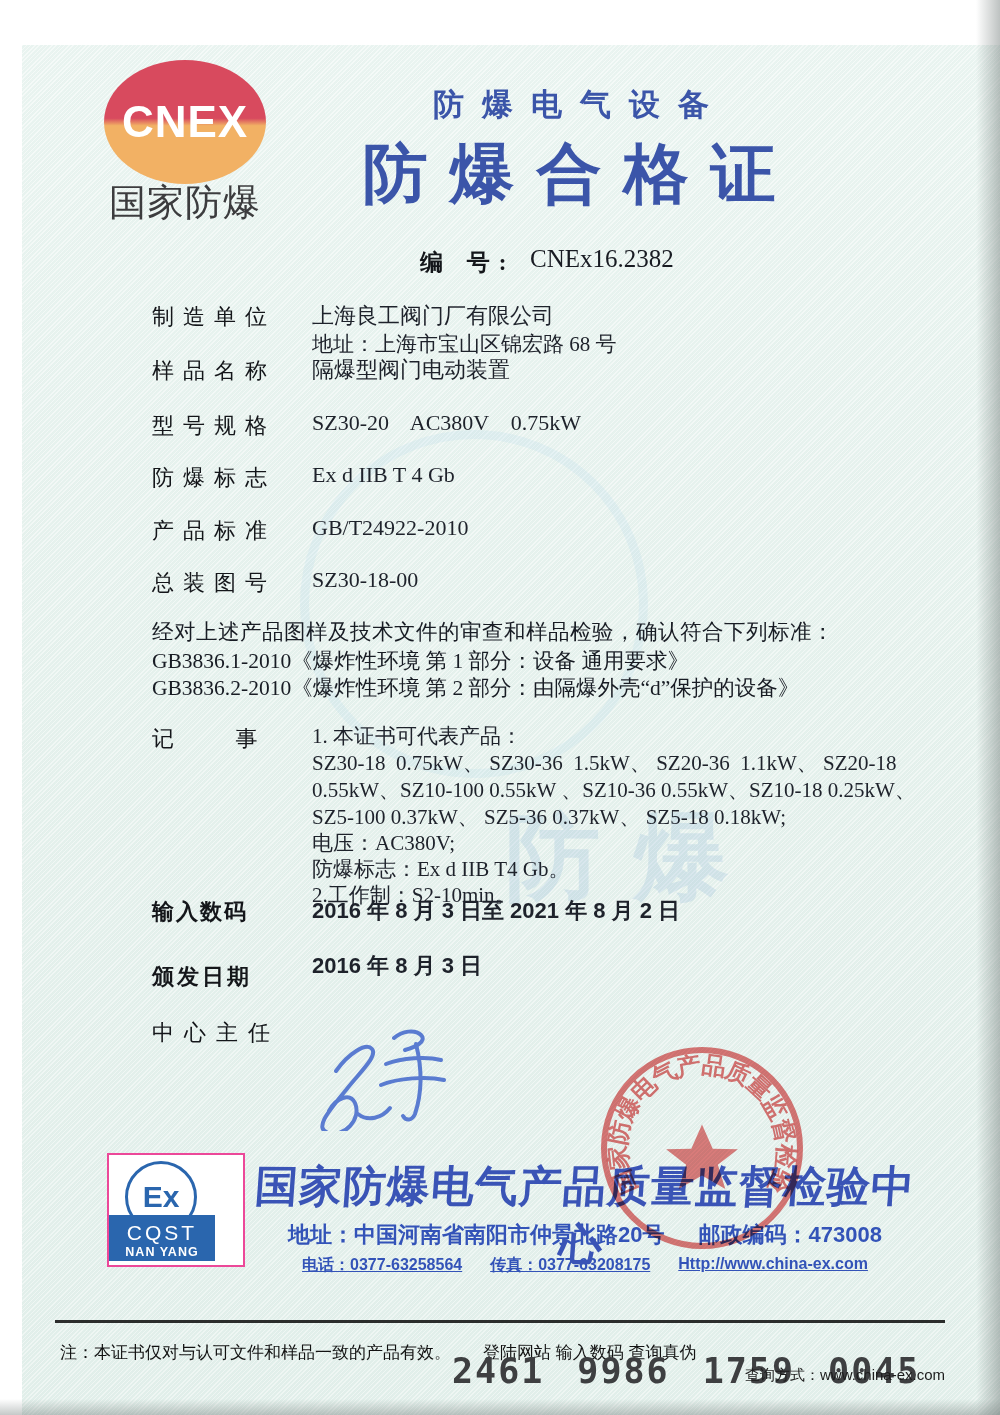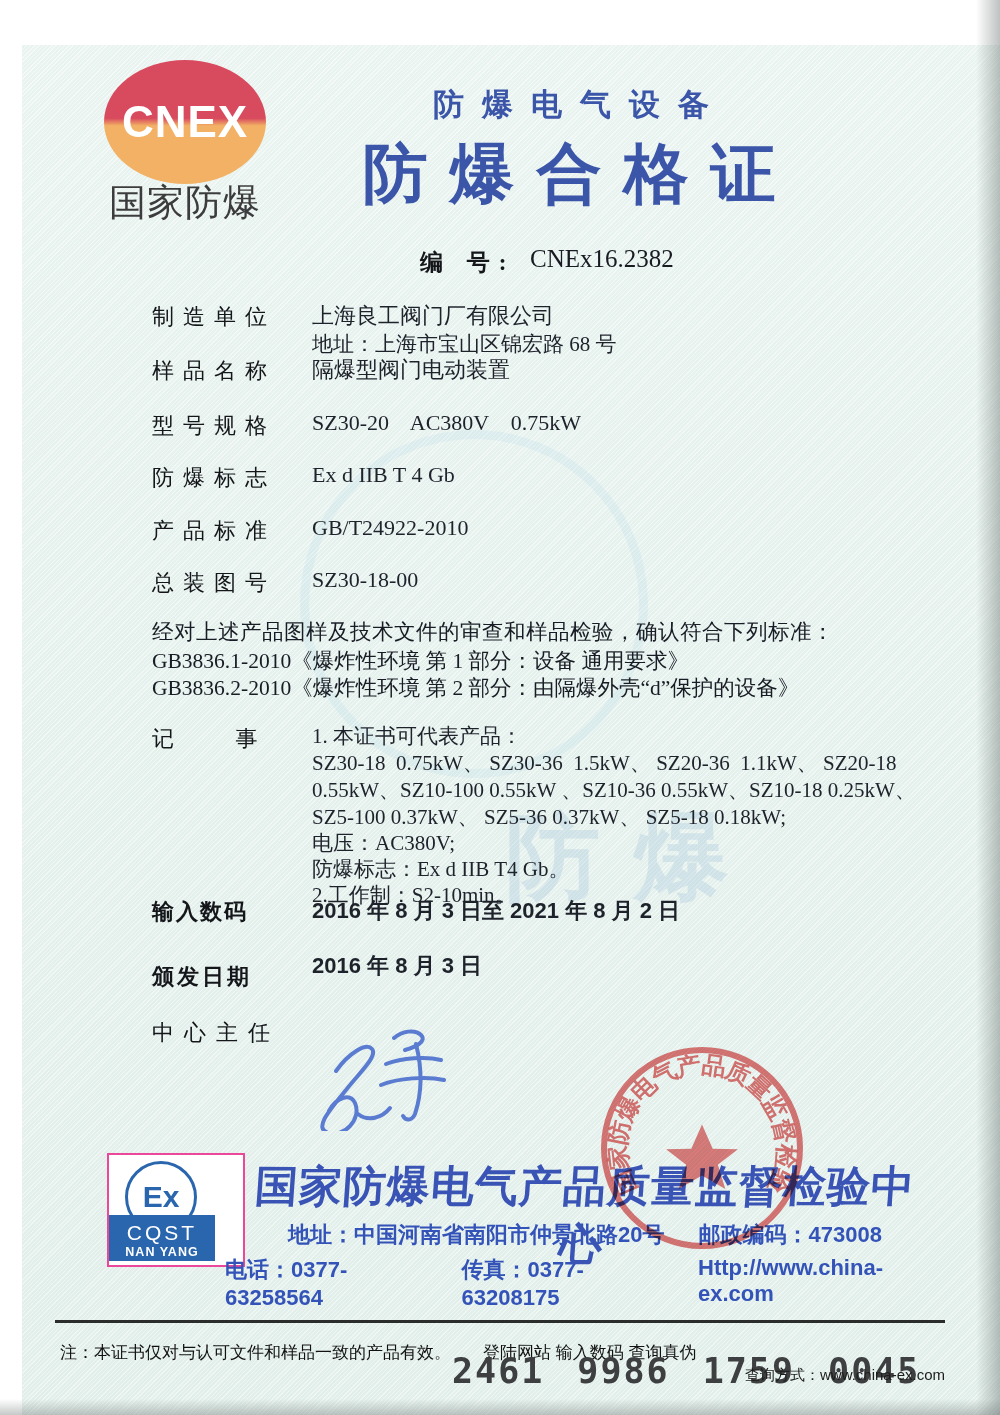--- a/index.html
+++ b/index.html
@@ -62,21 +62,21 @@
   .cqst-ex{color:#2a66ae;font-weight:700;font-size:30px;font-family:"Liberation Sans","DejaVu Sans",sans-serif;}
   .cqst-name{position:absolute;left:0;top:66px;width:106px;text-align:center;color:#ffffff;
         font-size:21px;letter-spacing:3px;font-family:"Liberation Sans","DejaVu Sans",sans-serif;}
   .cqst-city{position:absolute;left:0;top:90px;width:106px;text-align:center;color:#ffffff;
         font-size:12.5px;letter-spacing:1px;font-family:"Liberation Sans","DejaVu Sans",sans-serif;font-weight:bold;}
   .org-name{left:238px;top:1158px;width:690px;text-align:center;font-size:43px;font-weight:700;
         color:#3a54b6;letter-spacing:1px;z-index:3;transform:skewX(-4deg);}
   .f-line{display:flex;justify-content:center;color:#3353b8;font-weight:700;z-index:2;
         font-family:"Liberation Sans","DejaVu Sans",sans-serif;}
   .f-addr{left:240px;top:1220px;width:690px;font-size:22px;gap:34px;}
-  .f-tel{left:225px;top:1255px;width:720px;font-size:22px;gap:28px;}
+  .f-tel{left:225px;top:1255px;width:720px;font-size:16px;gap:28px;text-decoration:underline;}
 
   .rule{left:55px;top:1320px;width:890px;height:3px;background:#2b2d2c;z-index:2;}
   .foot-note{left:60px;top:1341px;font-size:17px;color:#121212;z-index:2;display:flex;gap:32px;
         font-family:"Liberation Sans","DejaVu Sans",sans-serif;}
   .code{left:452px;top:1351px;font-size:35px;font-weight:700;color:#3e3f41;z-index:2;
         font-family:"DejaVu Sans Mono",monospace;letter-spacing:2px;word-spacing:10px;}
   .query{left:745px;top:1366px;font-size:15px;color:#1c1c1c;z-index:2;
         font-family:"Liberation Sans","DejaVu Sans",sans-serif;}
 </style>
 </head>

